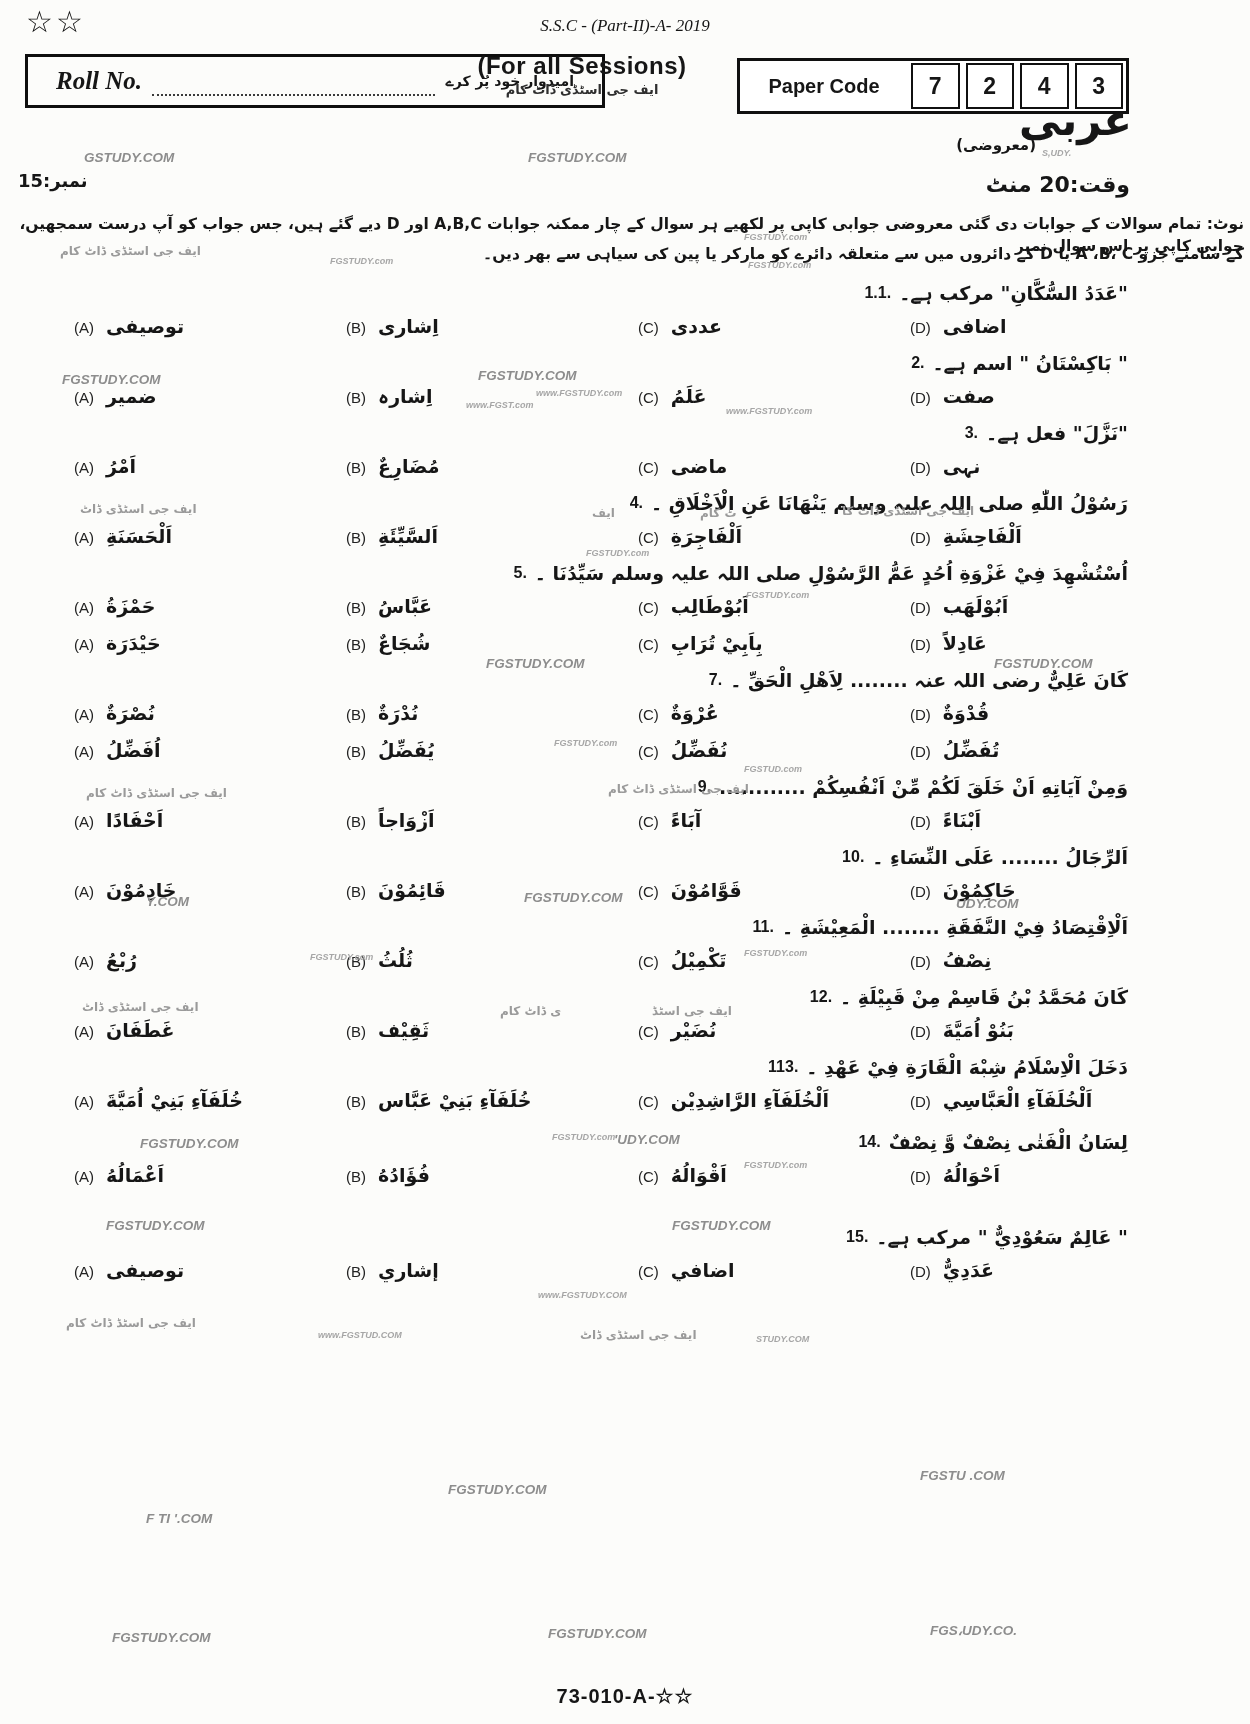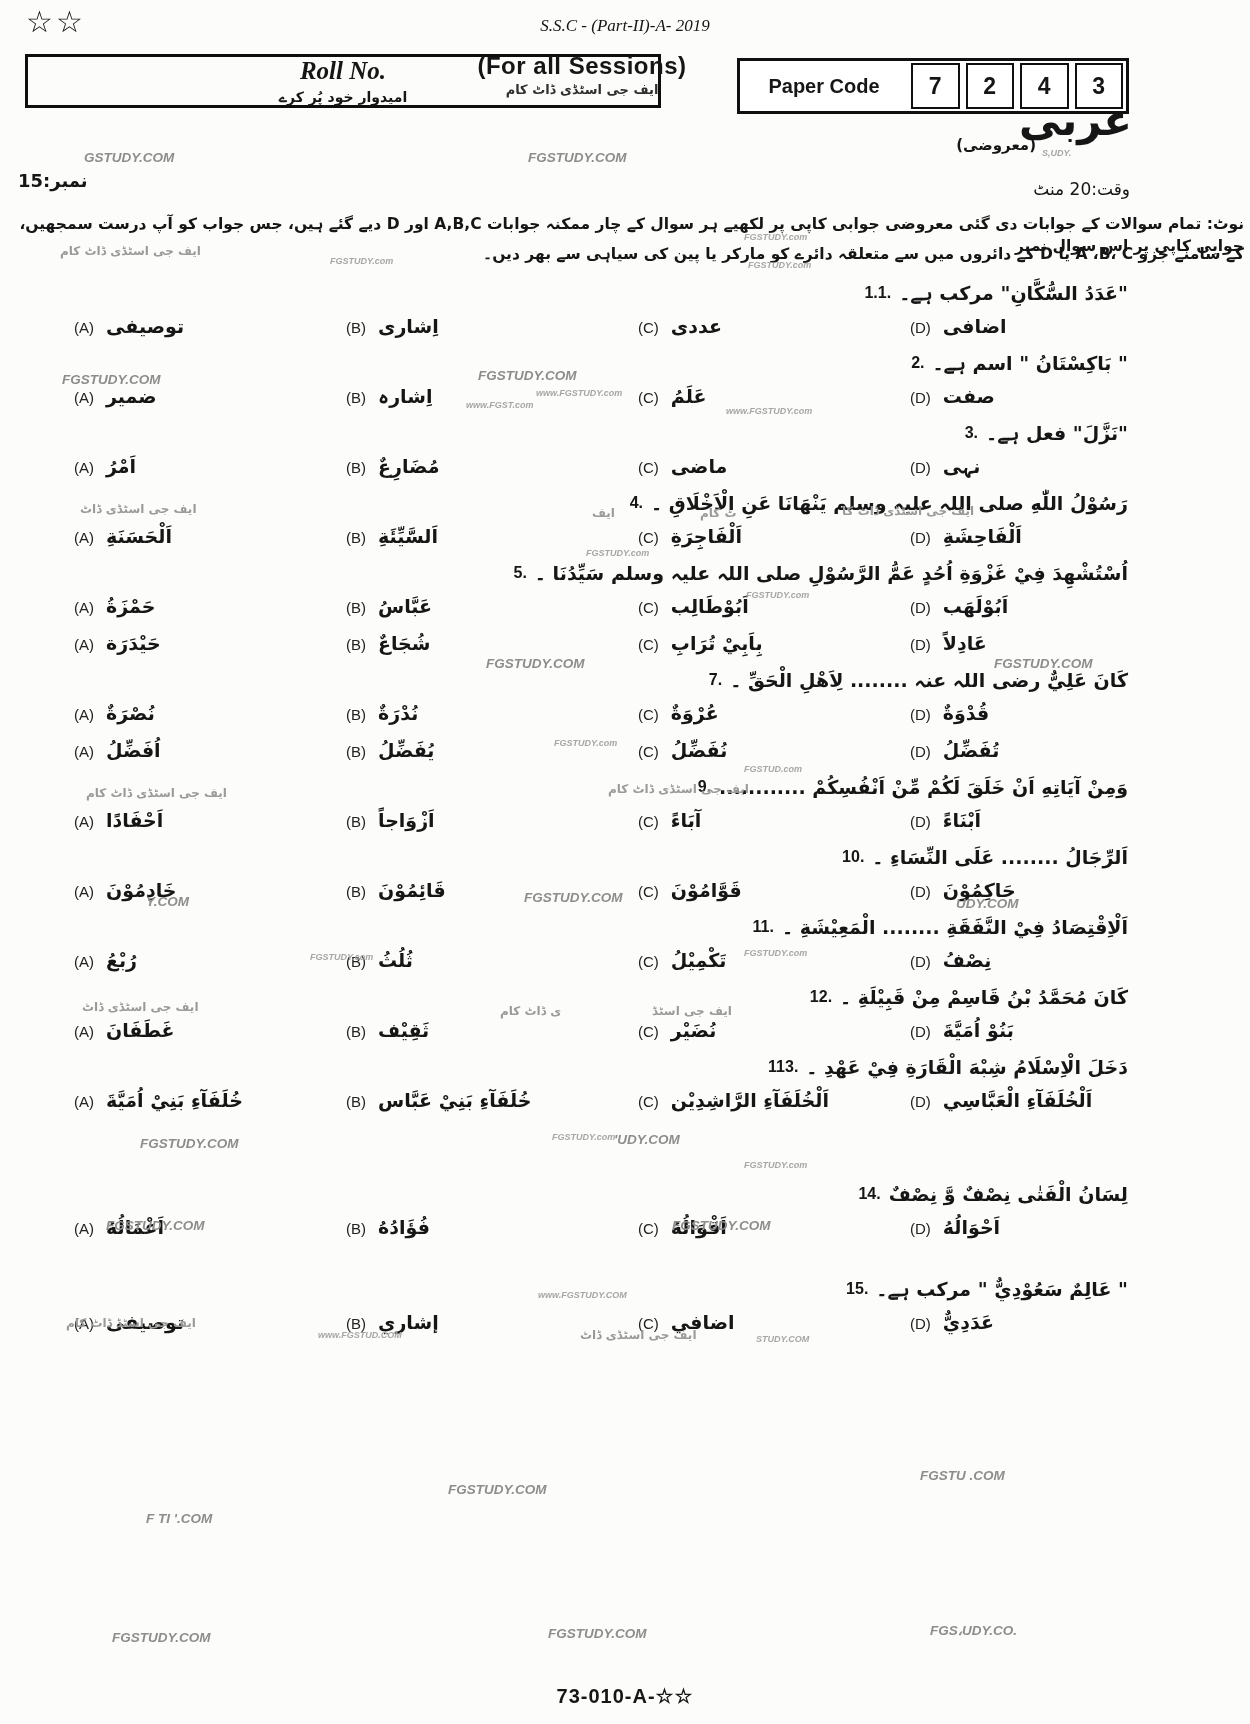--- a/index.html
+++ b/index.html
@@ -4,58 +4,58 @@
 <style>
   html,body{margin:0;padding:0;background:#ffffff;}
   .page{position:relative;width:1250px;height:1724px;background:#fcfcfa;color:#161616;
         font-family:"Liberation Sans",sans-serif;overflow:hidden;}
   .ar{font-family:"DejaVu Sans","Liberation Sans",sans-serif;}
 
   .stars-tl{position:absolute;left:26px;top:4px;font-size:30px;letter-spacing:3px;color:#111;}
   .exam-line{position:absolute;top:16px;left:0;width:100%;text-align:center;
              font-family:"Liberation Serif",serif;font-style:italic;font-size:17px;}
 
-  .roll-box{position:absolute;left:25px;top:54px;width:636px;height:54px;border:3px solid #0e0e0e;
-            display:flex;align-items:center;padding:0 12px;box-sizing:border-box;flex-direction:column;}
+  .roll-box{position:absolute;left:25px;top:54px;width:580px;height:54px;border:3px solid #0e0e0e;
+            display:flex;align-items:center;padding:0 28px;box-sizing:border-box;}
   .roll-label{font-family:"Liberation Serif",serif;font-weight:bold;font-style:italic;font-size:25px;white-space:nowrap;}
   .roll-line{flex:1;border-bottom:2px dotted #3a3a3a;height:58%;margin:0 10px;}
   .roll-note{font-size:14px;font-weight:bold;white-space:nowrap;}
 
   .sessions{position:absolute;left:452px;top:52px;width:260px;text-align:center;}
   .sessions-label{font-weight:bold;font-size:24px;letter-spacing:.5px;}
   .sessions-sub{font-size:13px;font-weight:bold;color:#2e2e2e;margin-top:2px;}
 
   .pc-box{position:absolute;left:737px;top:58px;width:392px;height:56px;border:3px solid #101010;
           display:flex;align-items:stretch;box-sizing:border-box;background:#fff;}
   .pc-label{width:168px;display:flex;align-items:center;justify-content:center;
             font-weight:bold;font-size:20px;}
   .pc-cells{flex:1;display:flex;align-items:stretch;}
   .pc-cell{flex:1;border:2px solid #101010;margin:2px 3px;display:flex;align-items:center;
            justify-content:center;font-weight:bold;font-size:23px;}
 
   .subject{position:absolute;right:118px;top:100px;font-size:42px;font-weight:bold;line-height:1;}
   .subject-sub{position:absolute;right:214px;top:136px;font-size:15px;font-weight:bold;}
-  .time{position:absolute;right:120px;top:179px;font-size:17px;font-weight:normal;}
+  .time{position:absolute;right:120px;top:172px;font-size:22px;font-weight:bold;}
   .marks{position:absolute;left:18px;top:170px;font-size:18px;font-weight:bold;}
 
   .note1,.note2{position:absolute;left:6px;right:6px;text-align:right;direction:rtl;
                 font-size:15.5px;font-weight:bold;line-height:1.4;}
   .note1{top:214px;}
   .note2{top:244px;}
 
   .questions{position:absolute;top:282px;left:0;width:100%;}
   .q{margin-bottom:15px;}
   .q-line{text-align:right;padding-right:122px;margin-bottom:11px;white-space:nowrap;}
   .q-num{font-size:16px;font-weight:bold;margin-right:8px;vertical-align:2px;}
   .q-text{font-size:19px;font-weight:bold;}
   .opts{display:grid;grid-template-columns:272px 292px 272px auto;padding-left:74px;align-items:baseline;}
   .opt{white-space:nowrap;}
   .opt-letter{font-size:15px;color:#222;margin-right:12px;}
   .opt-word{font-size:19px;font-weight:bold;}
-  .q:nth-child(14){margin-top:72px;}
+  .q:nth-child(14){margin-top:20px;}
   .q:nth-child(15){margin-top:40px;}
 
   .footer{position:absolute;top:1684px;left:0;width:100%;text-align:center;
           font-size:20px;font-weight:bold;letter-spacing:1px;}
 
   .wm,.wm-sm,.wm-ur{position:absolute;color:#8d8d8d;font-weight:bold;pointer-events:none;white-space:nowrap;}
   .wm{font-size:13.5px;font-style:italic;}
   .wm-sm{font-size:9px;font-style:italic;color:#a6a6a6;}
   .wm-ur{font-size:12px;font-family:"DejaVu Sans",sans-serif;color:#9a9a9a;}
 </style>

